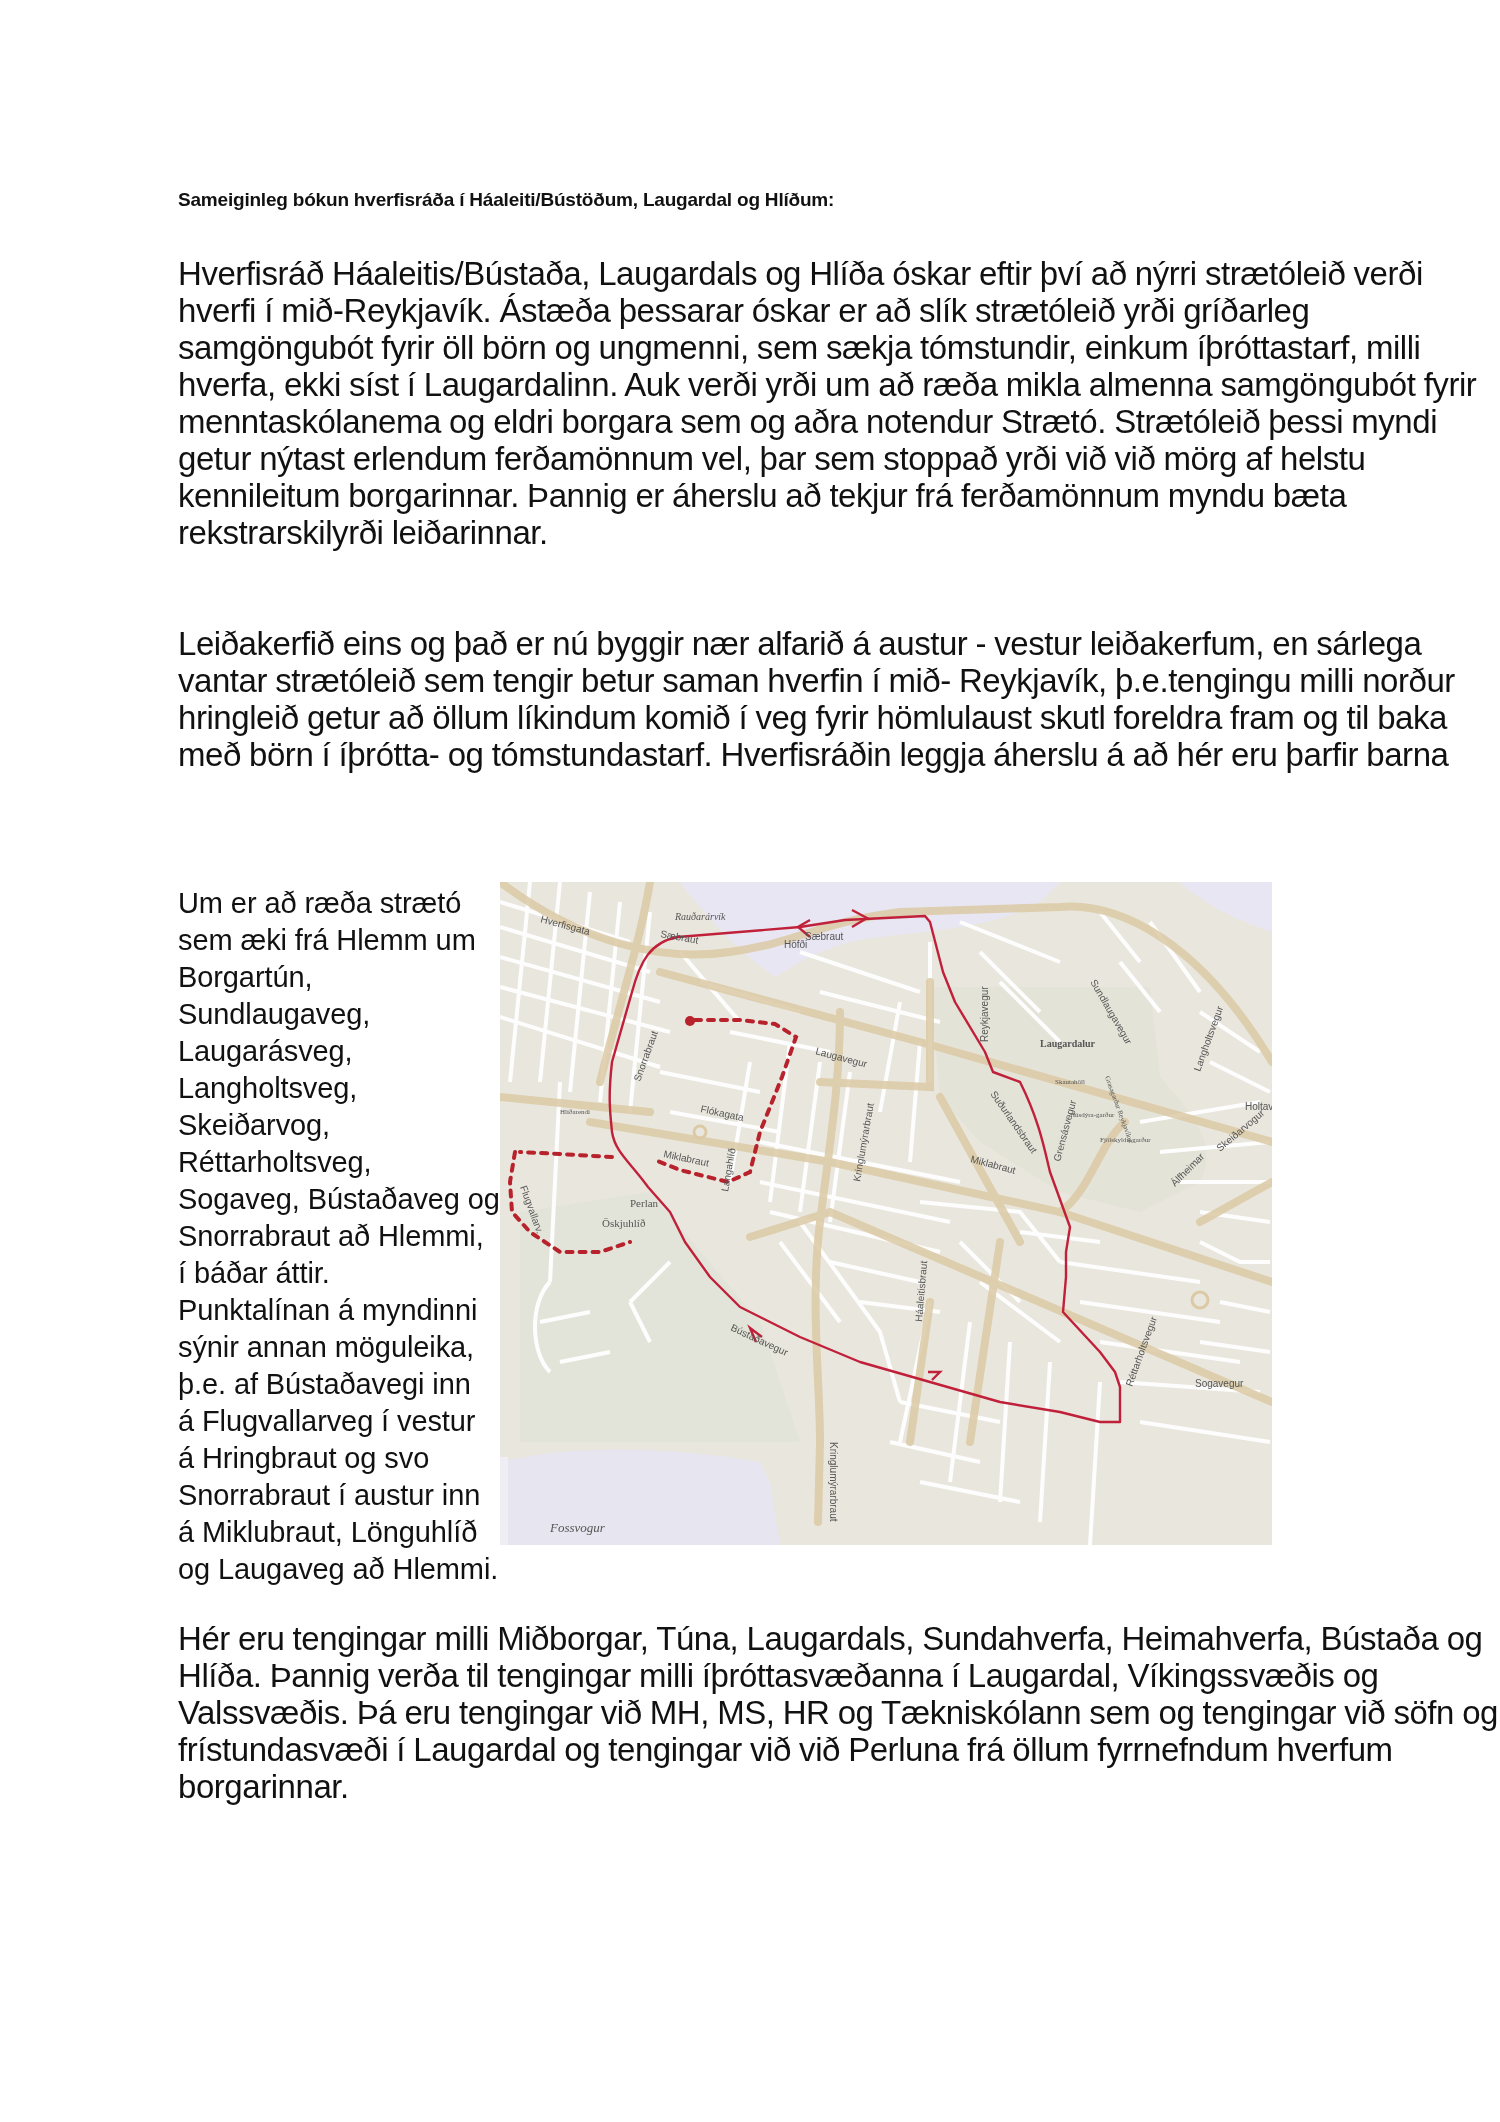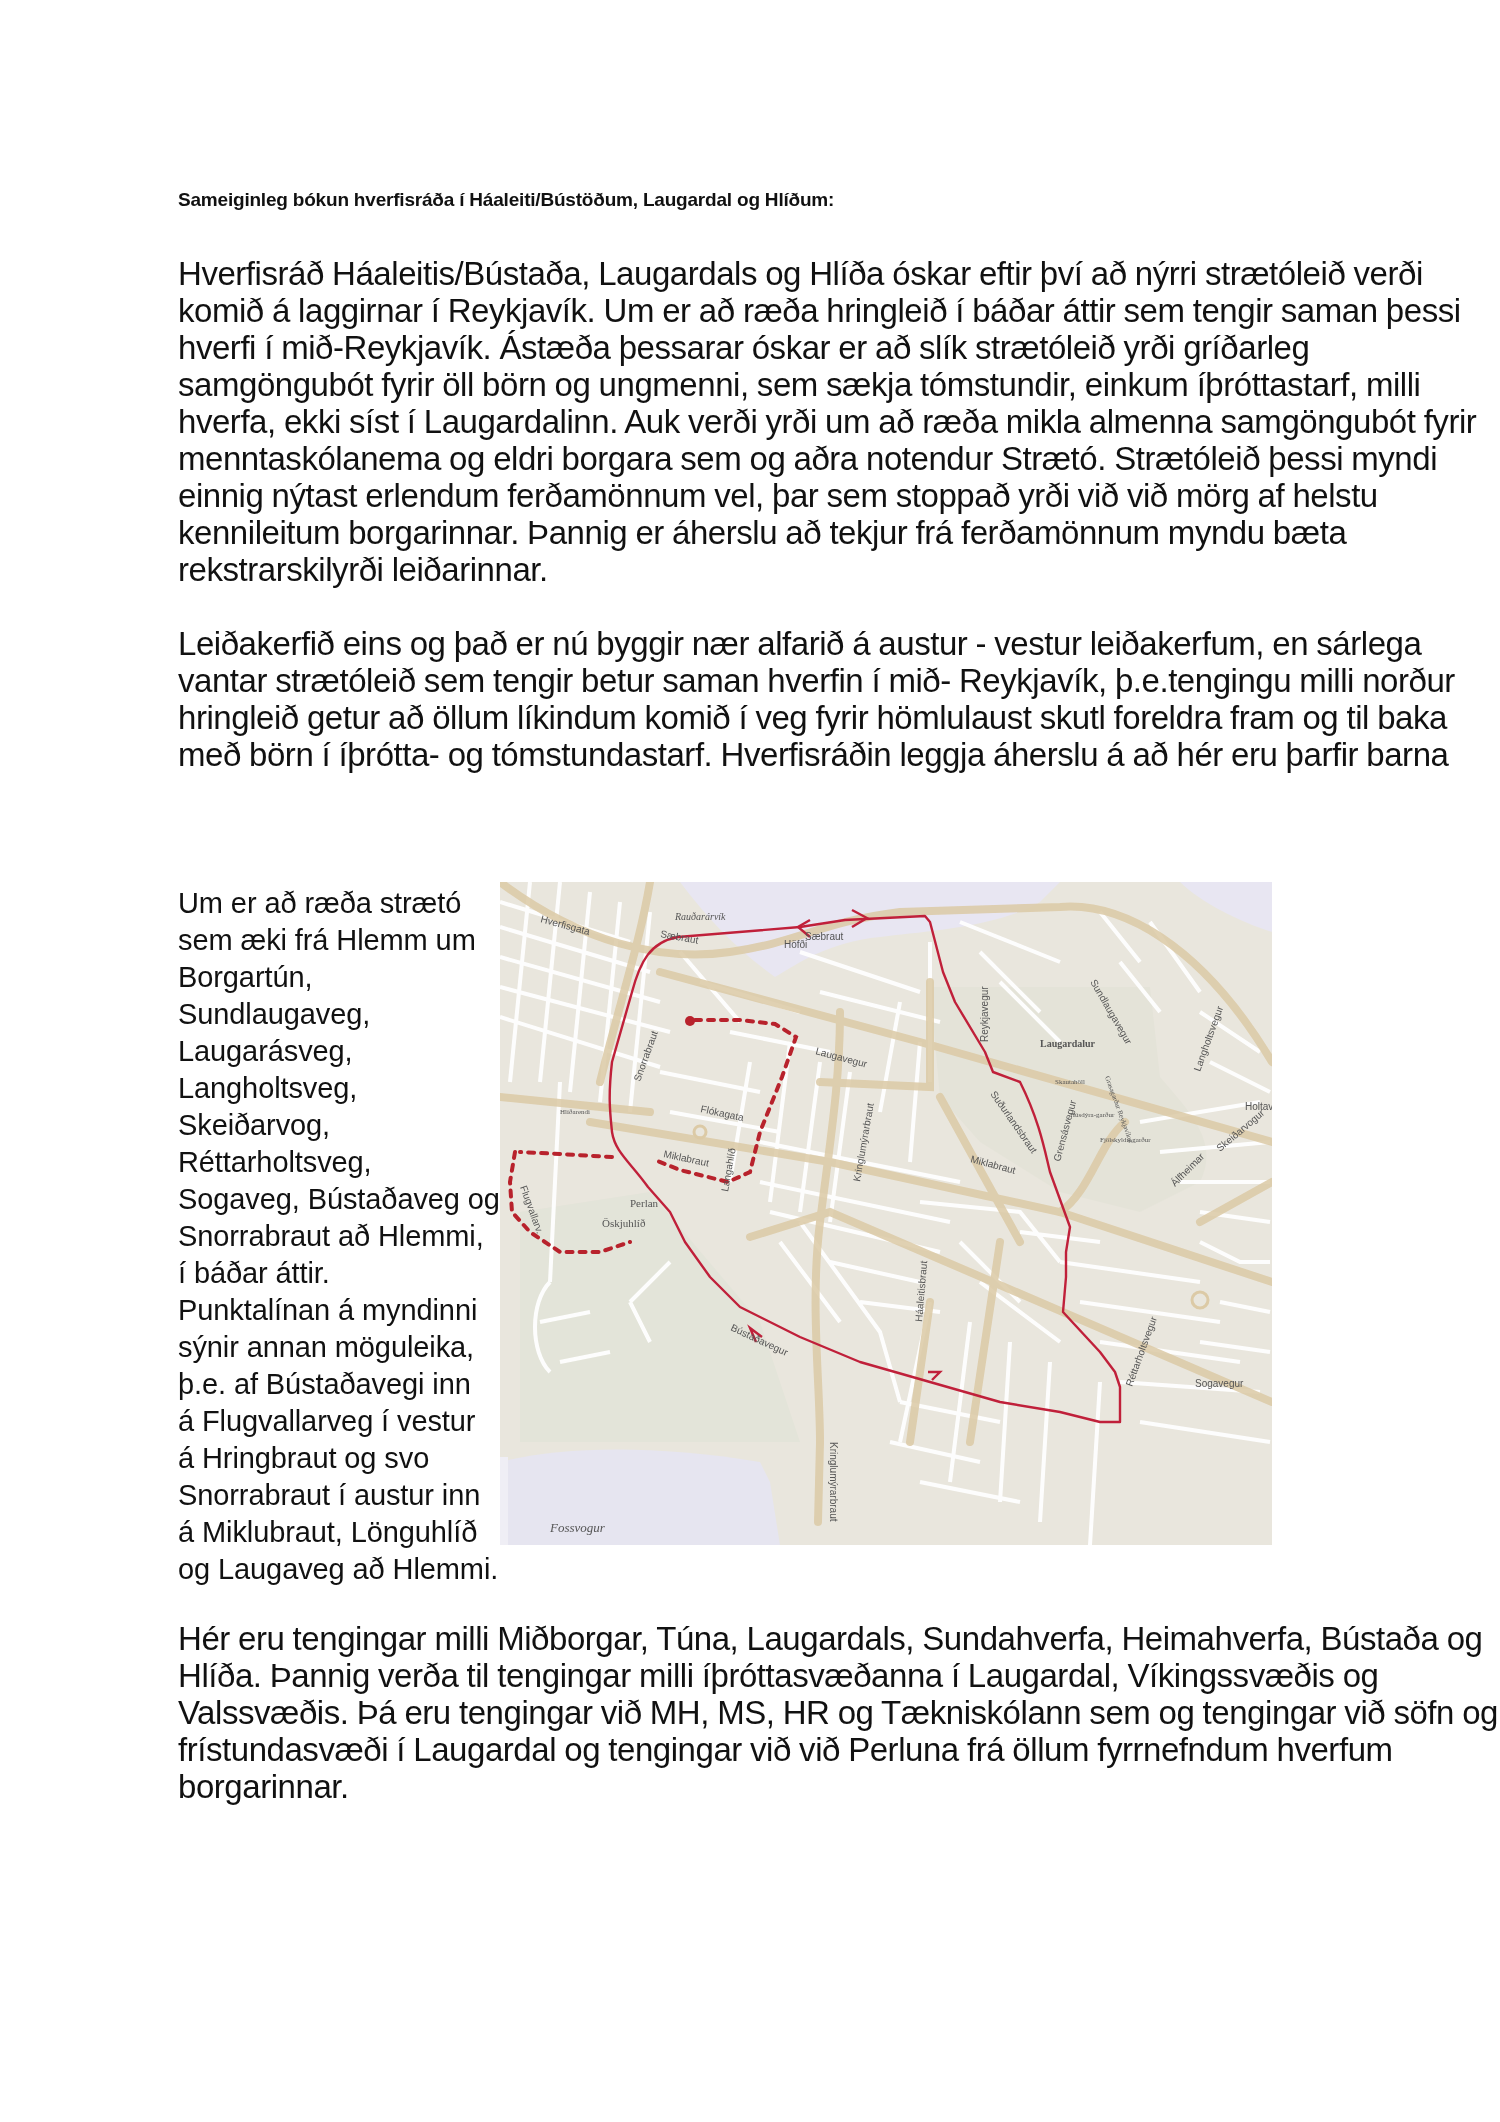--- a/index.html
+++ b/index.html
@@ -38,26 +38,25 @@
   </style>
 </head>
 <body>
 
 <div class="page">
 
   <div class="title">Sameiginleg bókun hverfisráða í Háaleiti/Bústöðum, Laugardal og Hlíðum:</div>
 
   <div class="para" id="p1">
     <span class="ln">Hverfisráð Háaleitis/Bústaða, Laugardals og Hlíða óskar eftir því að nýrri strætóleið verði</span>
-    <span class="ln">komið á laggirnar í Reykjavík. Um er að ræða hringleið í báðar áttir sem tengir saman þessi</span>
     <span class="ln">hverfi í mið-Reykjavík. Ástæða þessarar óskar er að slík strætóleið yrði gríðarleg</span>
     <span class="ln">samgöngubót fyrir öll börn og ungmenni, sem sækja tómstundir, einkum íþróttastarf, milli</span>
     <span class="ln">hverfa, ekki síst í Laugardalinn. Auk verði yrði um að ræða mikla almenna samgöngubót fyrir</span>
     <span class="ln">menntaskólanema og eldri borgara sem og aðra notendur Strætó. Strætóleið þessi myndi</span>
-    <span class="ln">einnig nýtast erlendum ferðamönnum vel, þar sem stoppað yrði við  við mörg af helstu</span>
+    <span class="ln">getur nýtast erlendum ferðamönnum vel, þar sem stoppað yrði við  við mörg af helstu</span>
     <span class="ln">kennileitum borgarinnar. Þannig er áherslu að tekjur frá ferðamönnum myndu bæta</span>
     <span class="ln">rekstrarskilyrði leiðarinnar.</span>
   </div>
 
   <div class="para" id="p2">
     <span class="ln">Leiðakerfið eins og  það er nú byggir nær alfarið á austur - vestur leiðakerfum, en sárlega</span>
     <span class="ln">vantar strætóleið sem tengir betur saman hverfin í mið- Reykjavík, þ.e.tengingu milli norður</span>
     <span class="ln">hringleið getur að öllum líkindum komið í veg fyrir hömlulaust skutl foreldra fram og til baka</span>
     <span class="ln">með börn í íþrótta- og tómstundastarf. Hverfisráðin leggja áherslu á að hér eru þarfir barna</span>
   </div>

